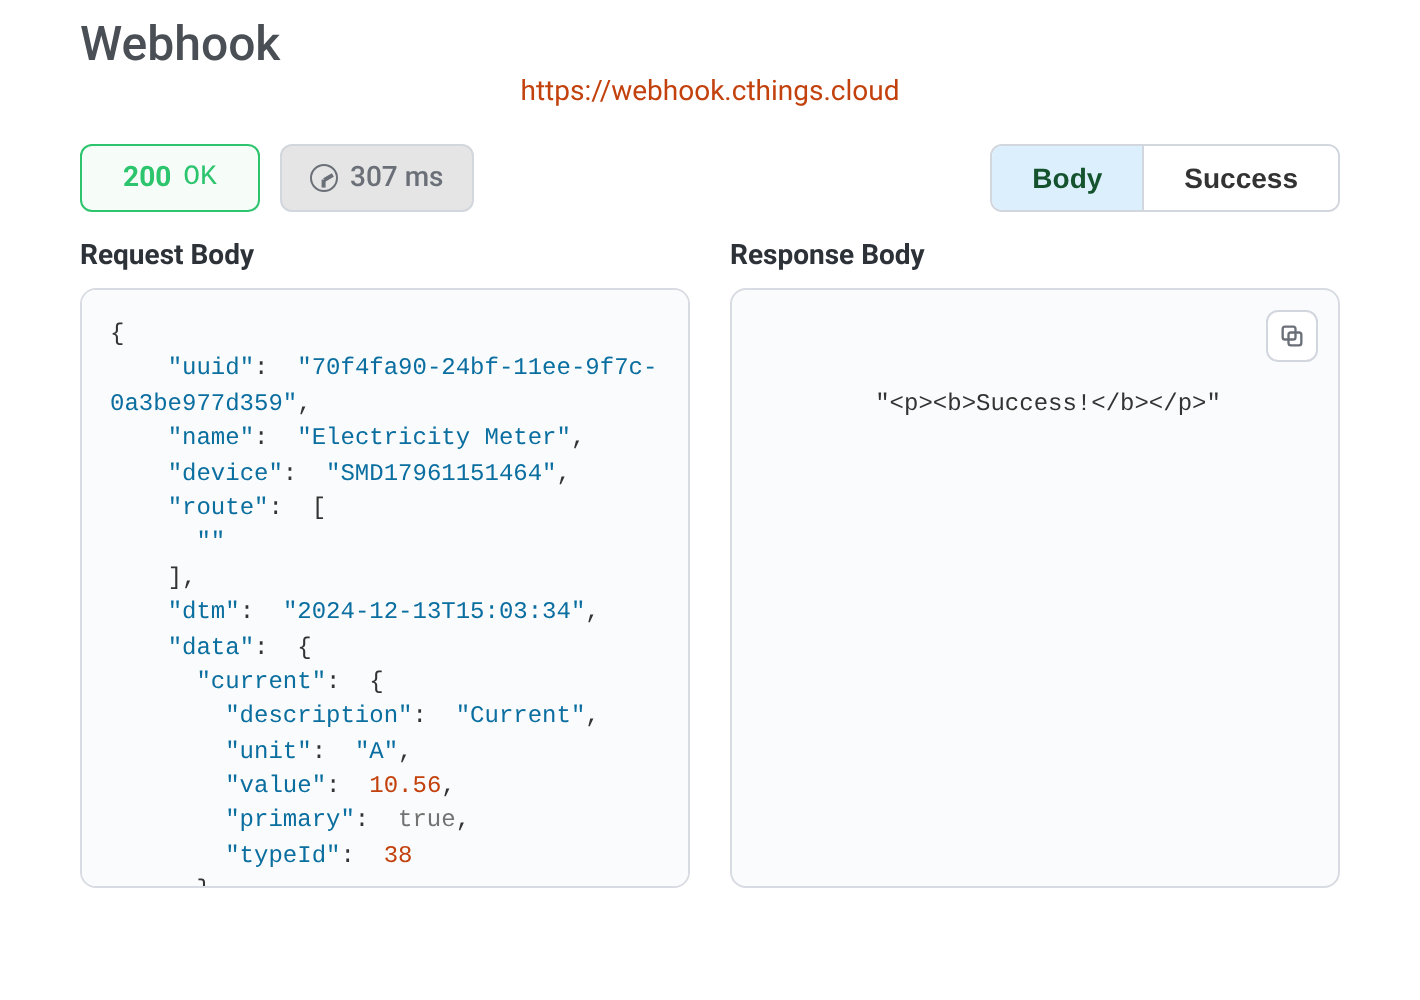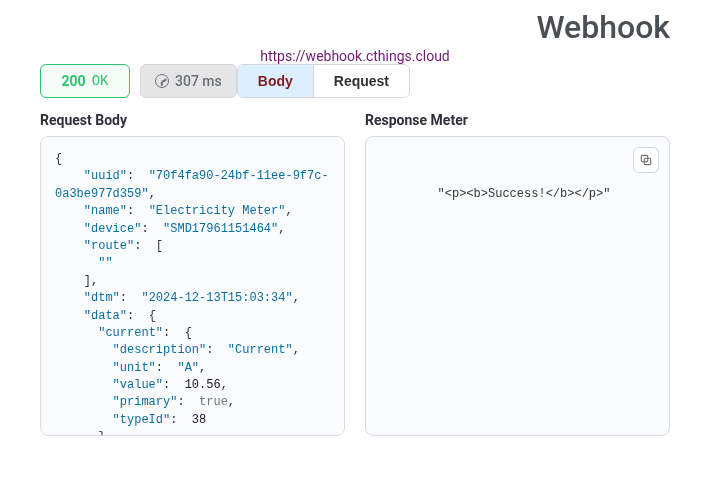--- a/index.html
+++ b/index.html
@@ -12,37 +12,38 @@
     color: #333;
     box-sizing: border-box;
   }
   *, *::before, *::after { box-sizing: inherit; }
 
   .page {
     padding: 4px 40px 0 40px;
   }
 
   .title {
-    text-align: right;
-    font-size: 32px;
+    text-align: left;
+    font-size: 24px;
     font-weight: 500;
     color: #4a4f55;
     margin: 4px 0 2px 0;
   }
 
   .subtitle {
     text-align: center;
     font-size: 14px;
-    color: #701a75;
-    margin-bottom: 0;
+    color: #c2410c;
+    margin-bottom: 18px;
   }
 
   .toolbar {
     display: flex;
     align-items: center;
+    justify-content: space-between;
     margin-bottom: 14px;
   }
 
   .toolbar-left {
     display: flex;
     gap: 10px;
   }
 
   .pill {
     display: inline-flex;
@@ -107,21 +108,21 @@
     padding: 0 20px;
     font-size: 14px;
     font-weight: 600;
     color: #333;
     background: #ffffff;
     border: none;
     cursor: pointer;
   }
   .seg-btn.active {
     background: #dbeffd;
-    color: #7f1d1d;
+    color: #14532d;
   }
   .seg-btn:not(:first-child) {
     border-left: 1px solid #d2d6dd;
   }
 
   .cols {
     display: flex;
     gap: 20px;
   }
   .col {
@@ -163,21 +164,21 @@
     background: #ffffff;
     cursor: pointer;
     display: flex;
     align-items: center;
     justify-content: center;
     padding: 0;
   }
 
   .key { color: #0a6e9f; }
   .str { color: #0a6ea0; }
-  .num { color: #0f172a; font-family: Liberation Mono, monospace; }
+  .num { color: #c2410c; font-family: Liberation Mono, monospace; }
   .pun { color: #333; }
   .bool { color: #737373; }
 </style>
 </head>
 <body>
 
 <div class="page">
   <div class="title">Webhook</div>
   <div class="subtitle">https://webhook.cthings.cloud</div>
 
@@ -188,21 +189,21 @@
         <span class="text">OK</span>
       </div>
       <div class="pill pill-latency">
         <span class="clock-icon"></span>
         <span>307 ms</span>
       </div>
     </div>
 
     <div class="seg">
       <button class="seg-btn active">Body</button>
-      <button class="seg-btn">Request</button>
+      <button class="seg-btn">Success</button>
     </div>
   </div>
 
   <div class="cols">
     <div class="col">
       <div class="section-title">Request Body</div>
       <div class="panel" id="request-panel">{
     <span class="key">"uuid"</span><span class="pun">:  </span><span class="str">"70f4fa90-24bf-11ee-9f7c-0a3be977d359"</span><span class="pun">,</span>
     <span class="key">"name"</span><span class="pun">:  </span><span class="str">"Electricity Meter"</span><span class="pun">,</span>
     <span class="key">"device"</span><span class="pun">:  </span><span class="str">"SMD17961151464"</span><span class="pun">,</span>
@@ -215,21 +216,21 @@
         <span class="key">"description"</span><span class="pun">:  </span><span class="str">"Current"</span><span class="pun">,</span>
         <span class="key">"unit"</span><span class="pun">:  </span><span class="str">"A"</span><span class="pun">,</span>
         <span class="key">"value"</span><span class="pun">:  </span><span class="num">10.56</span><span class="pun">,</span>
         <span class="key">"primary"</span><span class="pun">:  </span><span class="bool">true</span><span class="pun">,</span>
         <span class="key">"typeId"</span><span class="pun">:  </span><span class="num">38</span>
       <span class="pun">}</span>
     
 }</div>
     </div>
     <div class="col">
-      <div class="section-title">Response Meter</div>
+      <div class="section-title">Response Body</div>
       <div class="panel" id="response-panel">
         <button class="copy-btn">
           <svg width="14" height="14" viewBox="0 0 24 24" fill="none" stroke="#6b7078" stroke-width="2" stroke-linecap="round" stroke-linejoin="round">
             <rect x="9" y="9" width="11" height="11" rx="2"></rect>
             <rect x="4" y="4" width="11" height="11" rx="2"></rect>
           </svg>
         </button>
         <span>"&lt;p&gt;&lt;b&gt;Success!&lt;/b&gt;&lt;/p&gt;"</span>
       </div>
     </div>

